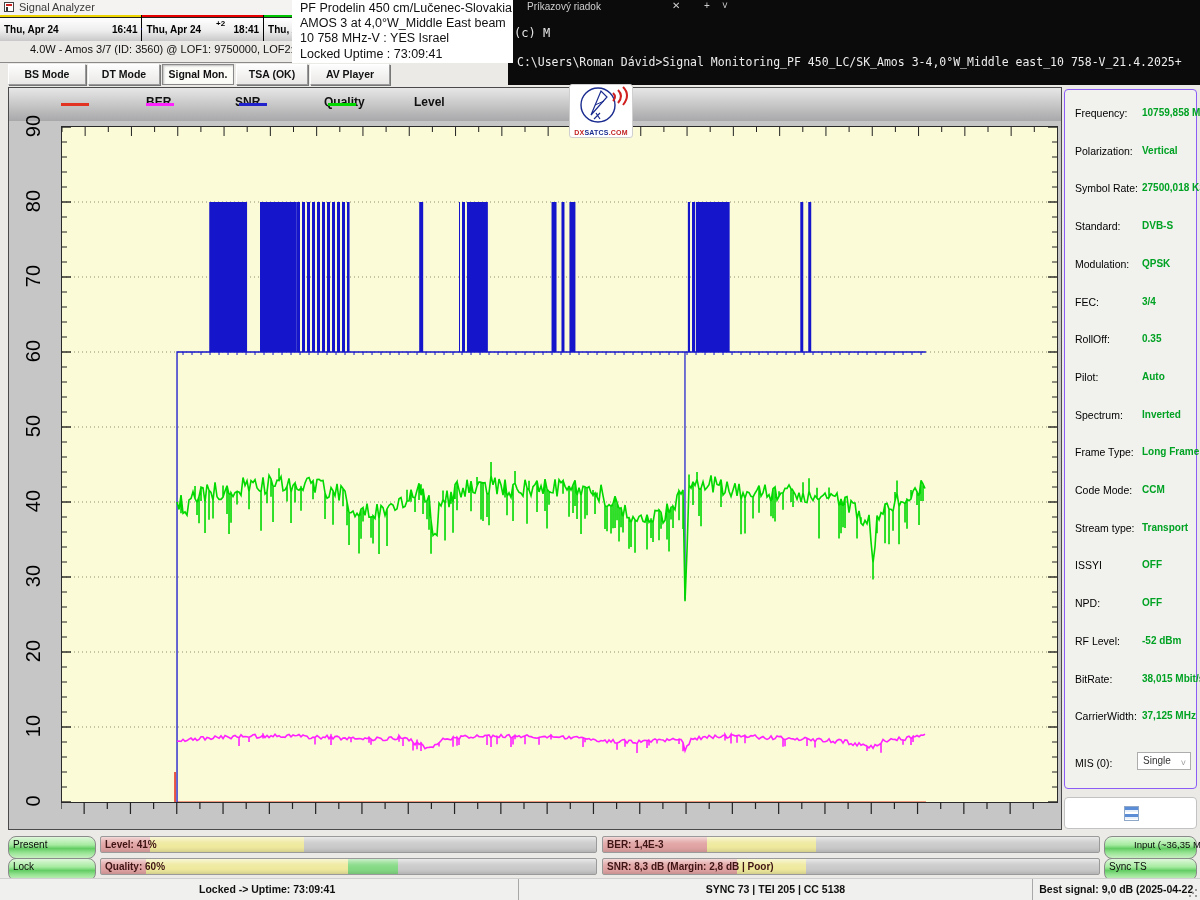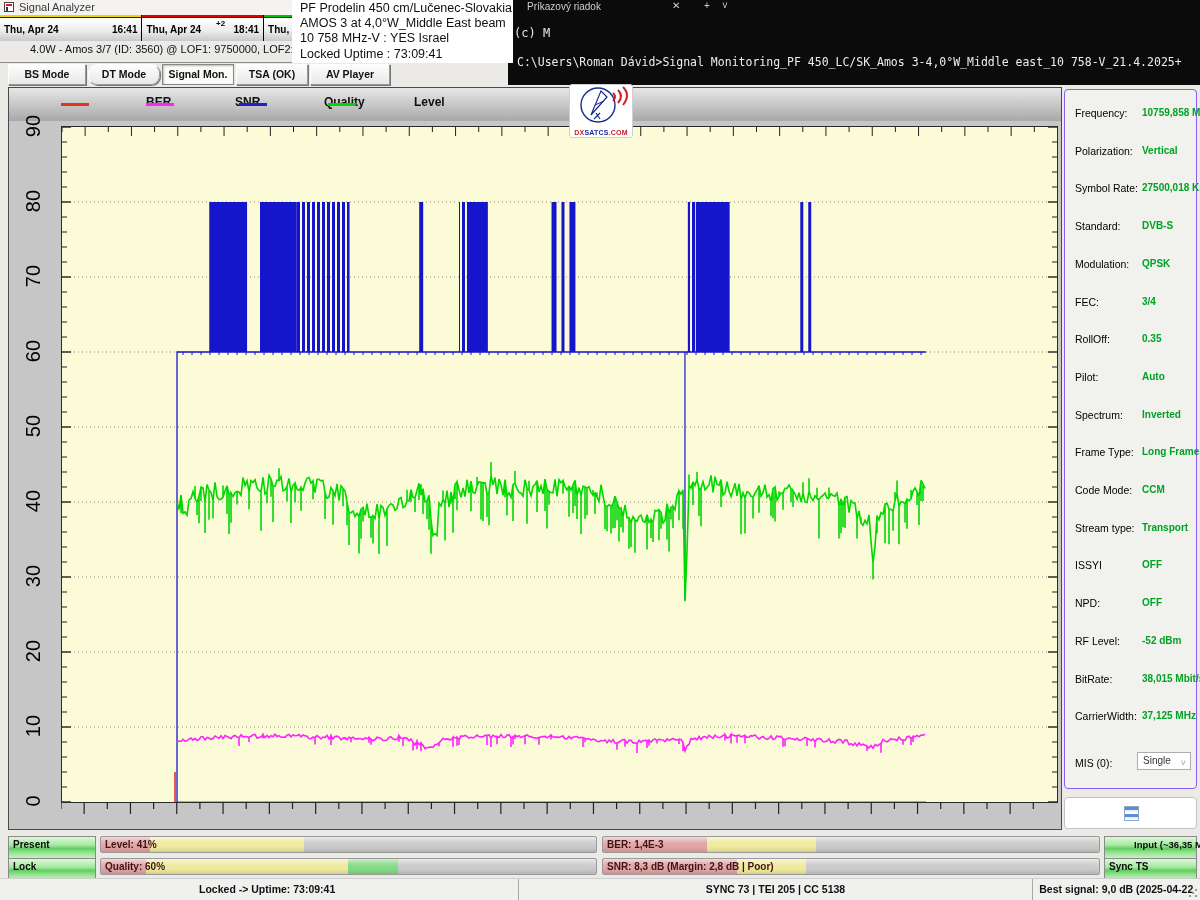--- a/index.html
+++ b/index.html
@@ -48,21 +48,21 @@
   
   #param-panel{left:1064px;top:89px;width:133px;height:700px;background:#F1F1EE;border:1px solid #8b5cf6;border-radius:4px;box-sizing:border-box;}
   .prow{position:absolute;left:0;width:133px;height:38px;}
   .plabel{position:absolute;left:10px;top:12px;font-size:10.5px;color:#000;white-space:nowrap;}
   .pvalue{position:absolute;left:77px;top:12px;font-size:10px;font-weight:bold;color:#00A223;white-space:nowrap;}
   #mis-select{position:absolute;left:72px;top:7px;width:54px;height:18px;background:#fff;border:1px solid #ADADAD;font-size:10px;color:#333;line-height:16px;padding-left:5px;box-sizing:border-box;}
   #mis-select .chev{position:absolute;right:4px;top:2px;color:#999;font-size:9px;}
   #snapshot-btn{left:1064px;top:797px;width:133px;height:32px;background:#fff;border:1px solid #C2C2C2;border-radius:4px;box-sizing:border-box;}
   #snapshot-icon{left:59px;top:8px;width:15px;height:15px;background:repeating-linear-gradient(#5B8DD6 0 3px,#EAF1FB 3px 5px,#FFF 5px 7px);border:1px solid #8FA8C8;box-sizing:border-box;}
   
-  .badge{height:23px;background:linear-gradient(#DFF7DA,#A5EBA0 38%,#63CD63 55%,#97E493 75%,#C8F0C2);border:1px solid #8a8a8a;border-radius:0;box-sizing:border-box;font-size:10px;font-weight:bold;color:#0a0a0a;padding-left:4px;line-height:15px;white-space:nowrap;}
+  .badge{height:23px;background:linear-gradient(#DFF7DA,#A5EBA0 38%,#63CD63 55%,#97E493 75%,#C8F0C2);border:1px solid #8a8a8a;border-radius:8px;box-sizing:border-box;font-size:10px;font-weight:normal;color:#0a0a0a;padding-left:4px;line-height:15px;white-space:nowrap;}
   .sbar{height:17px;border:1px solid #9a9a9a;border-radius:2px;box-sizing:border-box;font-size:10px;font-weight:bold;color:#3F1414;padding-left:4px;line-height:15px;white-space:nowrap;box-shadow:inset 0 6px 6px -4px rgba(255,255,255,.8), inset 0 -4px 5px -3px rgba(0,0,0,.18);}
   
   #statusbar{left:0;top:878px;width:1200px;height:22px;background:#F0F0EE;border-top:1px solid #CFCFCF;display:flex;}
   .sb-cell{height:22px;border-right:1px solid #A8A8A8;font-size:10.5px;font-weight:bold;color:#101010;text-align:center;line-height:21px;}
   #sb-grip{position:absolute;right:2px;bottom:2px;width:10px;height:10px;background:
     radial-gradient(circle at 8px 2px,#9a9a9a 1px,transparent 1.4px),
     radial-gradient(circle at 8px 8px,#9a9a9a 1px,transparent 1.4px),
     radial-gradient(circle at 2px 8px,#9a9a9a 1px,transparent 1.4px),
     radial-gradient(circle at 5px 5px,#9a9a9a 1px,transparent 1.4px);}
 </style>
@@ -82,21 +82,21 @@
 <div id="header-divider" class="abs"></div>
 <div id="site-panel" class="abs">
   <div>PF Prodelin 450 cm/Lučenec-Slovakia</div>
   <div>AMOS 3 at 4,0°W_Middle East beam</div>
   <div>10 758 MHz-V : YES Israel</div>
   <div>Locked Uptime : 73:09:41</div>
 </div>
 
 <div id="tabs">
     <div class="tab abs" style="left: 8px; width: 78px;">BS Mode</div>
-    <div class="tab abs" style="left: 88px; width: 72px; border-radius: 9px;">DT Mode</div>
+    <div class="tab abs" style="left: 88px; width: 72px;">DT Mode</div>
     <div class="tab abs active" style="left: 162px; width: 72px;">Signal Mon.</div>
     <div class="tab abs" style="left: 236px; width: 72px;">TSA (OK)</div>
     <div class="tab abs" style="left: 310px; width: 80px;">AV Player</div>
   </div>
 
 <div id="console" class="abs">
   <div id="console-title" class="abs">Príkazový riadok</div>
   <span class="console-ctl abs" style="left:164px;">✕</span>
   <span class="console-ctl abs" style="left:196px;">+</span>
   <span class="console-ctl abs" style="left:214px;">˅</span>

